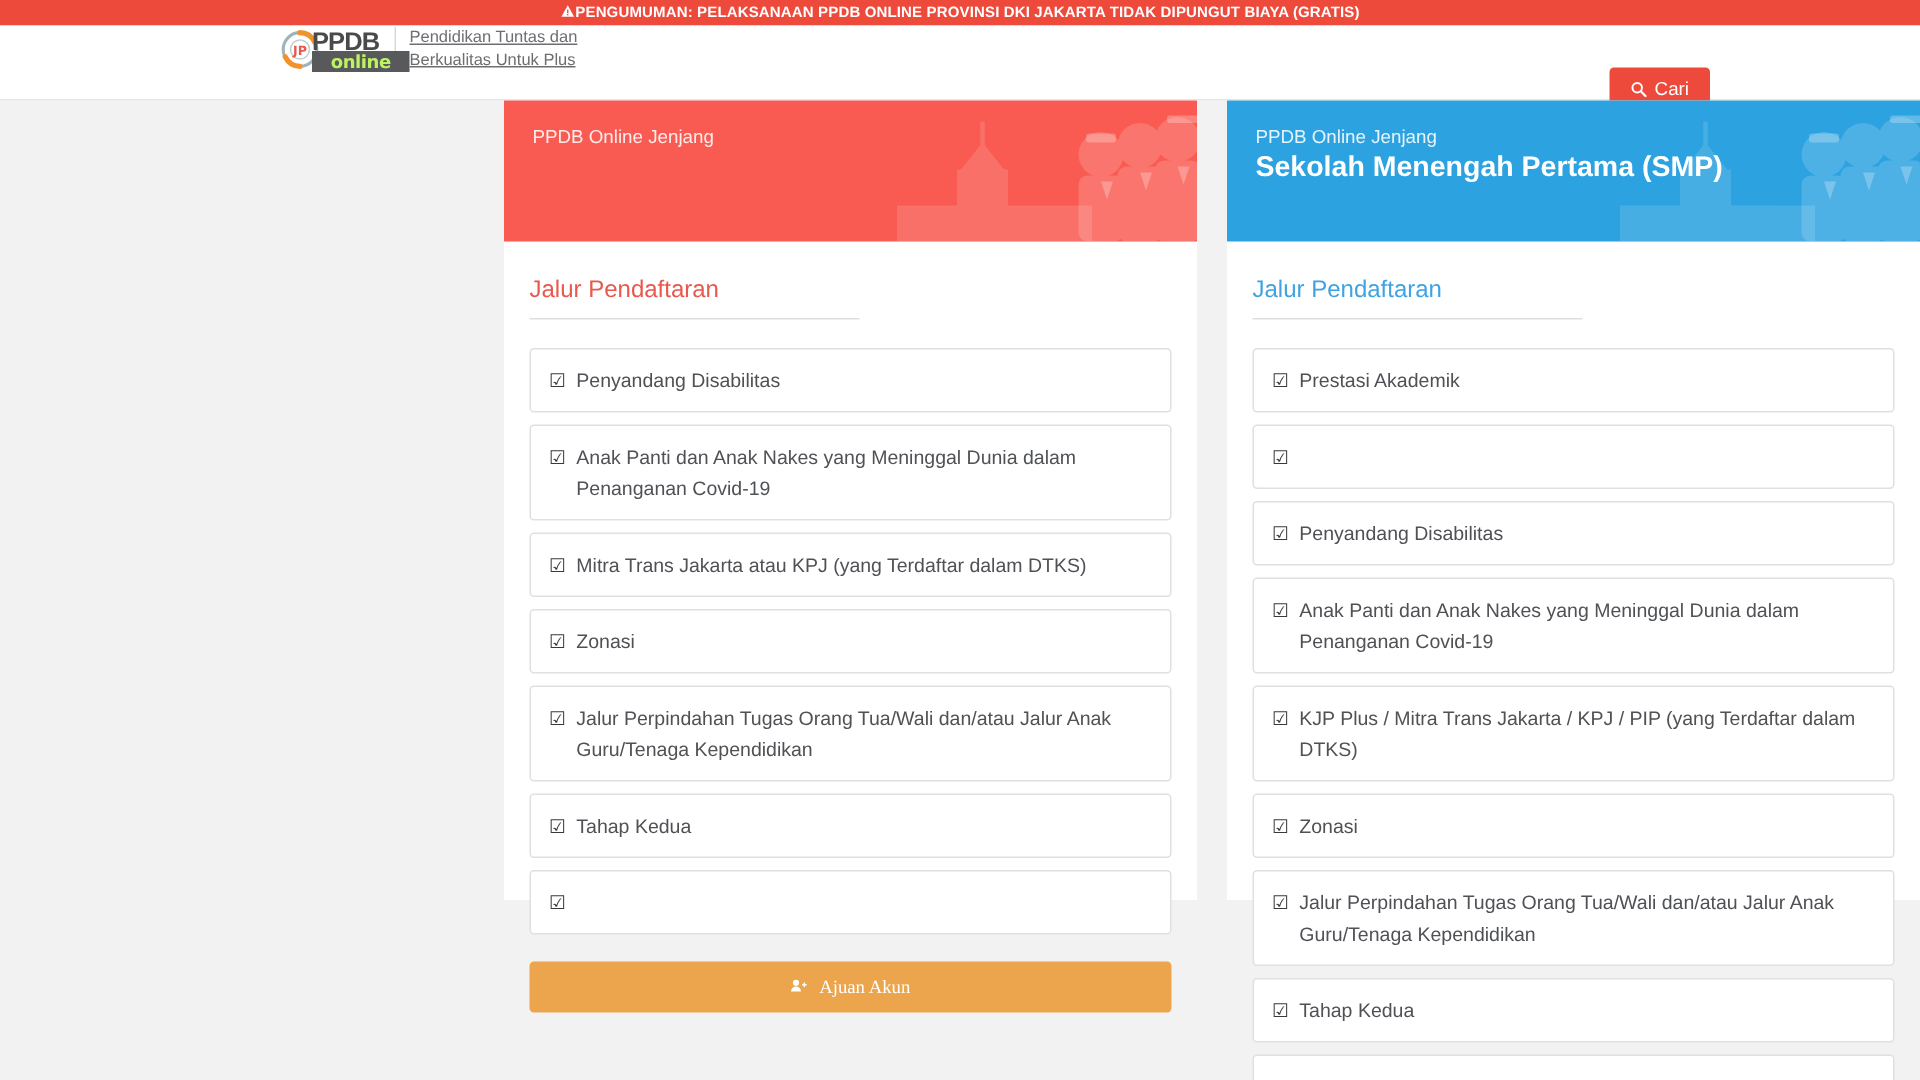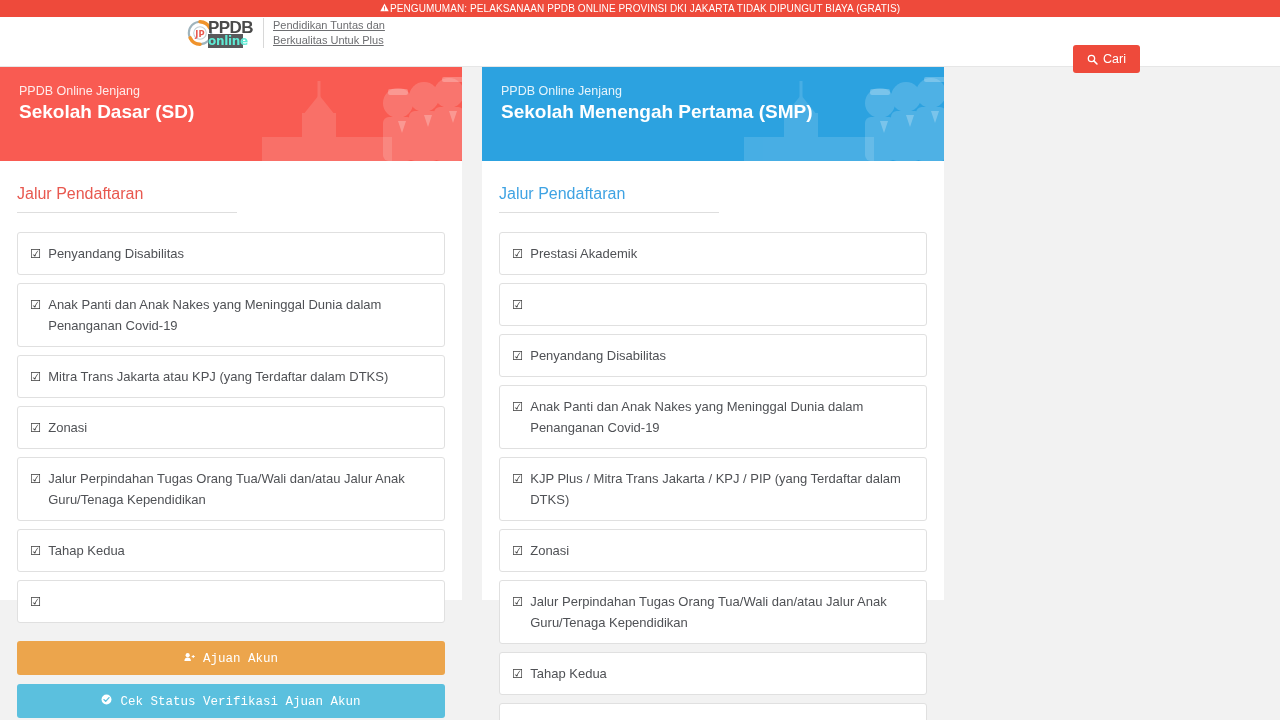--- a/index.html
+++ b/index.html
@@ -15,20 +15,21 @@
     height: 17px;
     background: #ee4a3b;
     color: #ffffff;
     display: flex;
     align-items: center;
     justify-content: center;
     font-size: 10px;
     letter-spacing: 0.1px;
     white-space: nowrap;
     overflow: hidden;
+    font-weight: bold;
   }
   .announce-bar .warn-ico {
     display: inline-block;
     margin-right: 1px;
     font-size: 10px;
     line-height: 1;
   }
 
   
   .navbar {
@@ -59,23 +60,23 @@
     left: 22px; top: 1px;
     font-size: 17px;
     font-weight: bold;
     color: #4a4a4a;
     letter-spacing: -0.6px;
     font-family: Liberation Sans, sans-serif;
   }
   .logo-text-online {
     position: absolute;
     left: 22px; top: 17px;
-    width: 35px;
+    width: 65px;
     background: #58595b;
-    color: #5eead4;
+    color: #bef264;
     font-size: 12px;
     font-weight: bold;
     text-align: center;
     letter-spacing: -0.3px;
     line-height: 14px;
     height: 14px;
     font-family: "DejaVu Sans", sans-serif;
   }
   .brand-divider {
     width: 1px;
@@ -105,21 +106,21 @@
     cursor: pointer;
     font-family: "Liberation Sans", sans-serif;
   }
   .search-btn svg { display: block; }
 
   
   .content {
     position: relative;
     height: 533px;
     display: flex;
-    justify-content: flex-start;
+    justify-content: flex-end;
     gap: 20px;
   }
   .card {
     width: 462px;
     background: #ffffff;
     position: relative;
   }
 
   
   .card-banner {
@@ -194,21 +195,21 @@
   .btn {
     display: block;
     width: 100%;
     border: none;
     border-radius: 3px;
     color: #ffffff;
     font-size: 12.5px;
     padding: 9px 0;
     text-align: center;
     cursor: pointer;
-    font-family: Liberation Mono, monospace;
+    font-family: Liberation Serif, serif;
   }
   .btn + .btn { margin-top: 9px; }
   .btn-orange { background: #eca54c; }
   .btn-cyan   { background: #5bc0de; }
   .btn .b-ico { margin-right: 4px; font-family: "DejaVu Sans", sans-serif; }
   .btn-row { margin-top: 18px; }
 </style>
 </head>
 <body>
 
@@ -274,21 +275,20 @@
         </g>
         <g fill="#ffffff" opacity="0.25">
           <rect x="186" y="22" width="20" height="6" rx="2"></rect>
           <rect x="240" y="10" width="22" height="5" rx="2"></rect>
           <polygon points="196,54 200,66 204,54"></polygon>
           <polygon points="222,48 226,60 230,48"></polygon>
           <polygon points="247,44 251,56 255,44"></polygon>
         </g>
       </svg>
       <div class="banner-sub">PPDB Online Jenjang</div>
-      <div class="banner-title">Sekolah Dasar (SD)</div>
     </div>
 
     <div class="card-body">
       <div class="section-title sd">Jalur Pendaftaran</div>
       <div class="title-rule"></div>
 
       <div class="jalur-list">
         <div class="jalur-item">
           <span class="chk-ico">☑</span>
           <span class="jalur-label">Penyandang Disabilitas</span>
@@ -323,29 +323,20 @@
           <span class="b-ico">
             <svg width="11" height="10" viewBox="0 0 18 14" aria-hidden="true">
                 <circle cx="6" cy="4" r="3.4" fill="#ffffff"></circle>
                 <path d="M0.6 13.5 C0.9 9.6 3 8 6 8 C9 8 11.1 9.6 11.4 13.5 Z" fill="#ffffff"></path>
                 <rect x="12.6" y="5.4" width="5" height="1.6" fill="#ffffff"></rect>
                 <rect x="14.3" y="3.7" width="1.6" height="5" fill="#ffffff"></rect>
               </svg>
           </span>
           <span>Ajuan Akun</span>
         </button>
-        <button class="btn btn-cyan">
-          <span class="b-ico">
-            <svg width="11" height="11" viewBox="0 0 16 16" aria-hidden="true">
-                <circle cx="8" cy="8" r="7.2" fill="#ffffff"></circle>
-                <path d="M4.3 8.2 L6.8 10.7 L11.7 5.3" fill="none" stroke="#5bc0de" stroke-width="2" stroke-linecap="round" stroke-linejoin="round"></path>
-              </svg>
-          </span>
-          <span>Cek Status Verifikasi Ajuan Akun</span>
-        </button>
       </div>
     </div>
   </div>
 
   <div class="card">
     <div class="card-banner smp">
       <svg class="banner-art" viewBox="0 0 260 94" preserveAspectRatio="xMaxYMax meet">
         <g fill="#ffffff" opacity="0.13">
           <rect x="60" y="70" width="130" height="24"></rect>
           <rect x="100" y="46" width="34" height="28"></rect>

